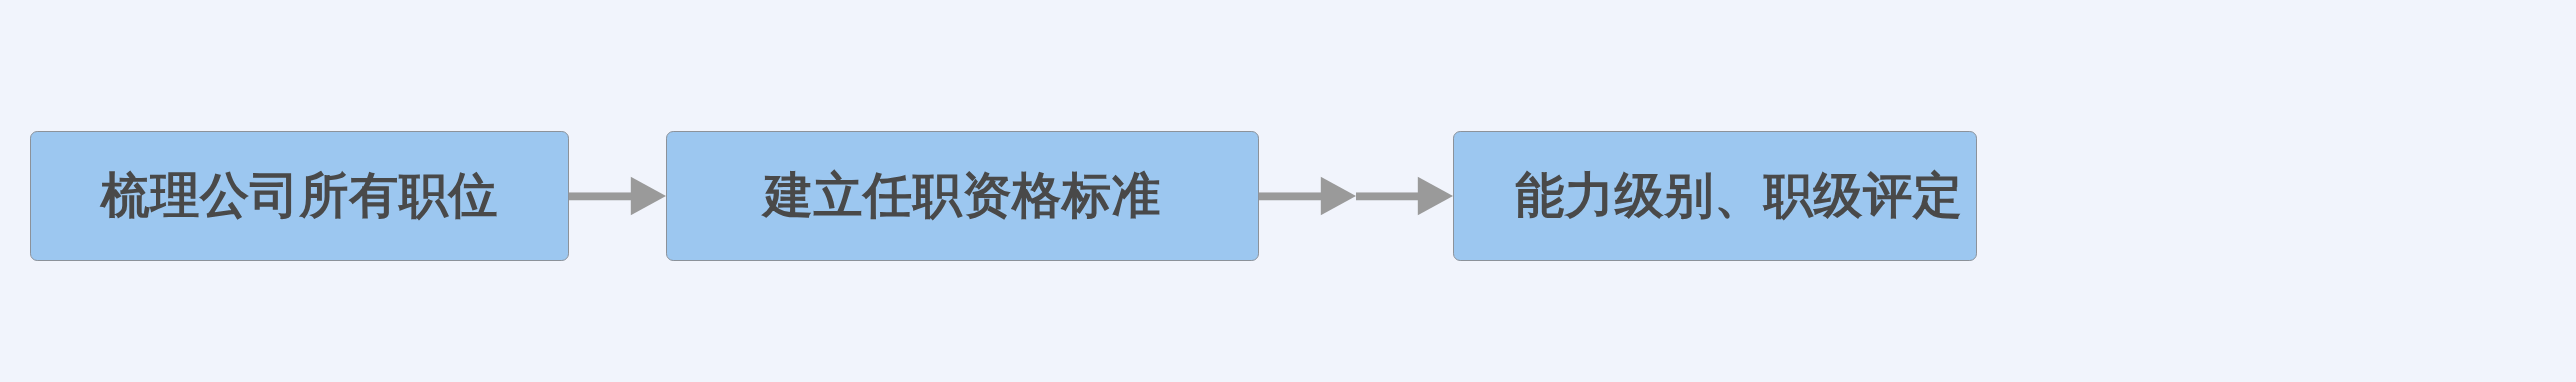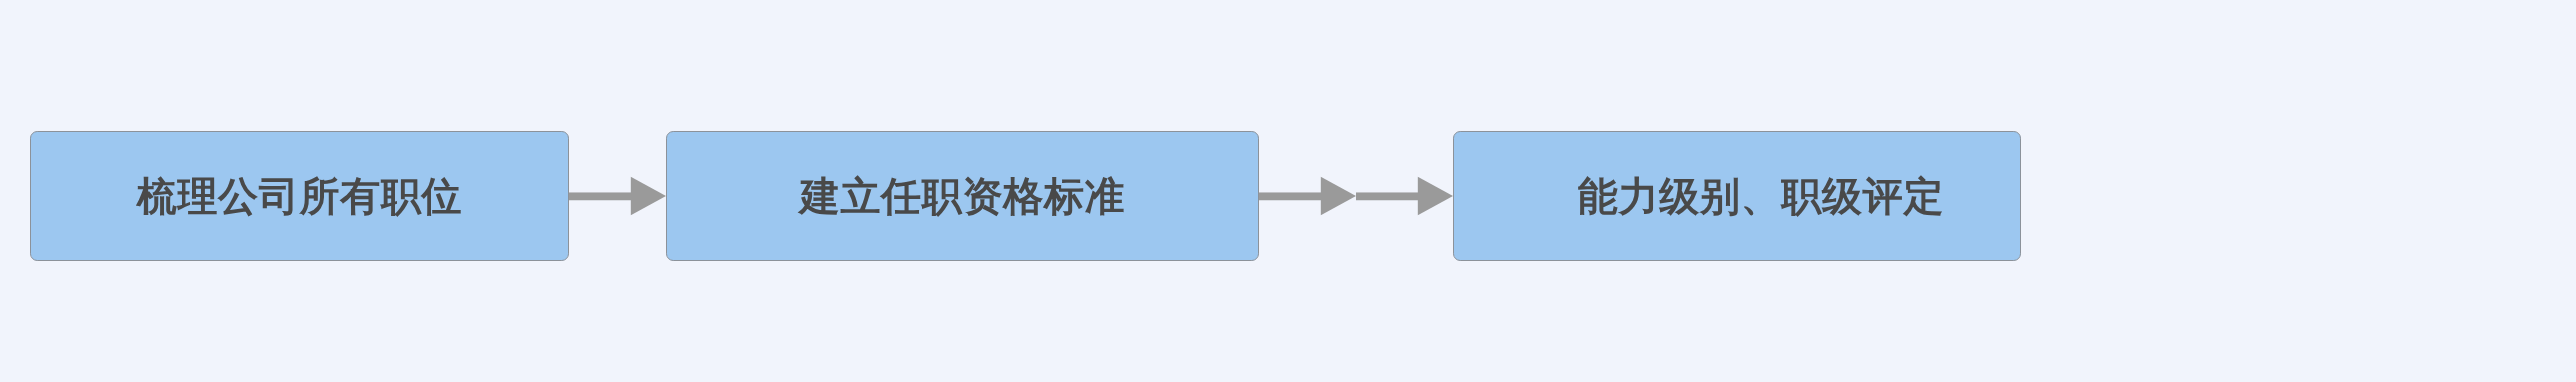--- a/index.html
+++ b/index.html
@@ -32,29 +32,29 @@
   .step-box{
     height:130px;
     box-sizing:border-box;
     display:flex;
     align-items:center;
     justify-content:center;
     background:var(--box-fill);
     border:1.4px solid var(--box-border);
     border-radius:7.2px;
     color:var(--text-color);
-    font-size:40px;
+    font-size:49px;
     font-weight:bold;
     white-space:nowrap;
     letter-spacing:0.7px;
   }
   .step-box.w1{width:539px;}
   .step-box.w2{width:593px;}
   .step-box.w3{width:515px;}
-  .step-box.w4{width:568px;padding-left:48px;}
+  .step-box.w4{width:524px;padding-left:48px;}
   .arrow{
     width:97px;
     height:44px;
     flex:0 0 auto;
     display:block;
   }
   .arrow svg{display:block;width:100%;height:100%;}
   .arrow .shape{fill:var(--arrow-color);}
 </style>
 </head>

